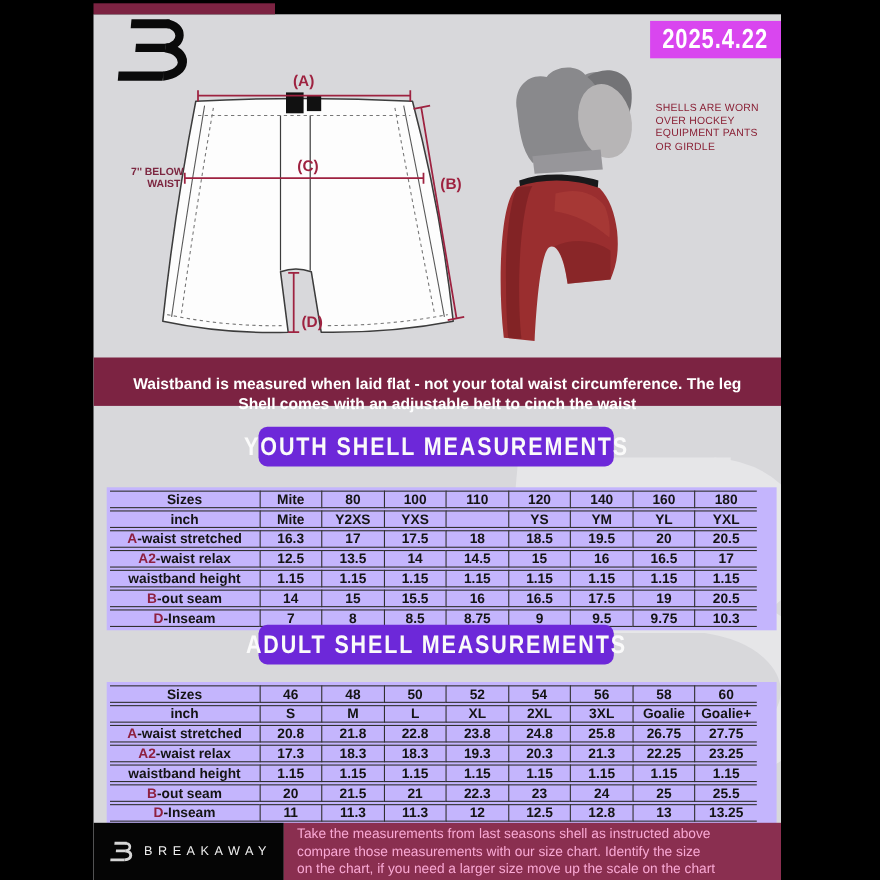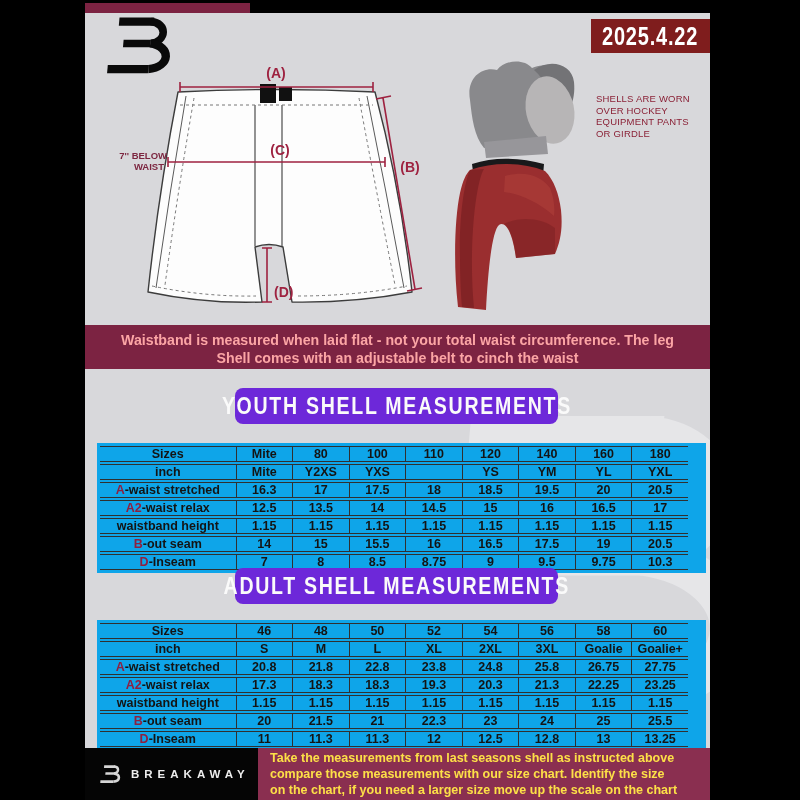--- a/index.html
+++ b/index.html
@@ -9,67 +9,67 @@
   .top-strip { position:absolute; left:0; top:0; width:800px; height:13px; background:#000; z-index:6; }
   .top-accent { position:absolute; left:85px; top:3px; width:165px; height:10px; background:#7c2342; z-index:7; }
 
   
   .logo { position:absolute; left:14px; top:14px; width:84px; height:62px; z-index:5; }
   .title-box { position:absolute; left:104px; top:19px; width:400px; height:34px; background:#ffffff;
                border:1.5px solid #1e1e1e; z-index:5; display:flex; align-items:center; }
   .title-box span { display:inline-block; transform:scaleX(.78); transform-origin:left center;
                     font-size:25px; font-weight:bold; color:#141414; letter-spacing:.5px;
                     white-space:nowrap; padding-left:22px; }
-  .date-box { position:absolute; left:506px; top:19px; width:119px; height:34px; background:#7f1d1d;
+  .date-box { position:absolute; left:506px; top:19px; width:119px; height:34px; background:#d946ef;
               z-index:5; display:flex; align-items:center; justify-content:center; }
   .date-box span { display:inline-block; transform:scaleX(.8); font-size:25px; font-weight:bold;
                    color:#fff; letter-spacing:1px; white-space:nowrap; }
 
   
   .shorts-svg { position:absolute; left:25px; top:60px; z-index:2; }
   .pants-svg { position:absolute; left:365px; top:58px; z-index:2; }
   .side-note { position:absolute; left:511px; top:93px; width:112px; z-index:2;
                color:#8a2136; font-weight:normal; font-size:9.5px; line-height:11.5px; letter-spacing:.2px; }
 
   
   .info-banner { position:absolute; left:0; top:325px; width:625px; height:44px; background:#7c2342;
-                 z-index:2; color:#fca5a5; text-align:center; font-weight:bold; font-size:14.2px;
-                 line-height:18px; padding-top:6px; }
+                 z-index:2; color:#ffffff; text-align:center; font-weight:bold; font-size:14.2px;
+                 line-height:18px; padding-top:16px; }
 
   
   .sec-head { position:absolute; left:150px; width:323px; height:36px; background:#6d28d9; border-radius:8px;
               z-index:2; display:flex; align-items:center; justify-content:center; }
   .sec-head span { display:inline-block; transform:scaleX(.85); font-size:23px; font-weight:bold;
                    color:#fafafa; letter-spacing:2px; white-space:nowrap; }
   .sec-head.youth { top:388px; }
   .sec-head.adult { top:568px; }
   .unit { position:absolute; width:625px; text-align:center; font-size:15px; color:#474747; z-index:2;margin-top:20px; }
   .unit.u1 { top:424px; }
   .unit.u2 { top:604px; }
 
   
-  .tbl-wrap { position:absolute; left:12px; width:609px; background:#0ea5e9; padding:1px 18px 1px 3px; z-index:2; }
+  .tbl-wrap { position:absolute; left:12px; width:609px; background:#c4b5fd; padding:1px 18px 1px 3px; z-index:2; }
   .tbl-wrap.youth { top:443px; }
   .tbl-wrap.adult { top:620px; }
   table { width:100%; border-collapse:separate; border-spacing:0 2px; }
   td { border-top:1.5px solid #303030; border-bottom:1.5px solid #303030; height:14px;
        text-align:center; font-size:12.5px; font-weight:bold; color:#141414; padding:0; }
   td.lbl { width:23%; }
   td.val { width:9.6%; border-left:1.2px solid #303030; }
   .pfx { color:#8e2040; }
 
   
   .watermark { position:absolute; left:300px; top:350px; z-index:1; opacity:.5; }
 
   
   .footer-black { position:absolute; left:0; top:748px; width:173px; height:52px; background:#050505;
                   z-index:3; display:flex; align-items:center; gap:8px; padding-left:14px; }
-  .brand-word { color:#ededed; font-weight:bold; font-size:11.5px; letter-spacing:5px; }
+  .brand-word { color:#ededed; font-weight:normal; font-size:11.5px; letter-spacing:5px; }
   .footer-maroon { position:absolute; left:173px; top:748px; width:452px; height:52px; background:#8a2f50;
-                   z-index:3; color:#fde047; font-weight:bold; font-size:12.5px; line-height:15.8px;
+                   z-index:3; color:#f9a8d4; font-weight:normal; font-size:12.5px; line-height:15.8px;
                    padding:3px 20px 0 12px; white-space:nowrap; }
 </style>
 </head>
 <body>
 
 <div class="canvas">
   <div class="page">
 
     <div class="watermark">
       <svg width="420" height="430" viewBox="0 0 100 82">

